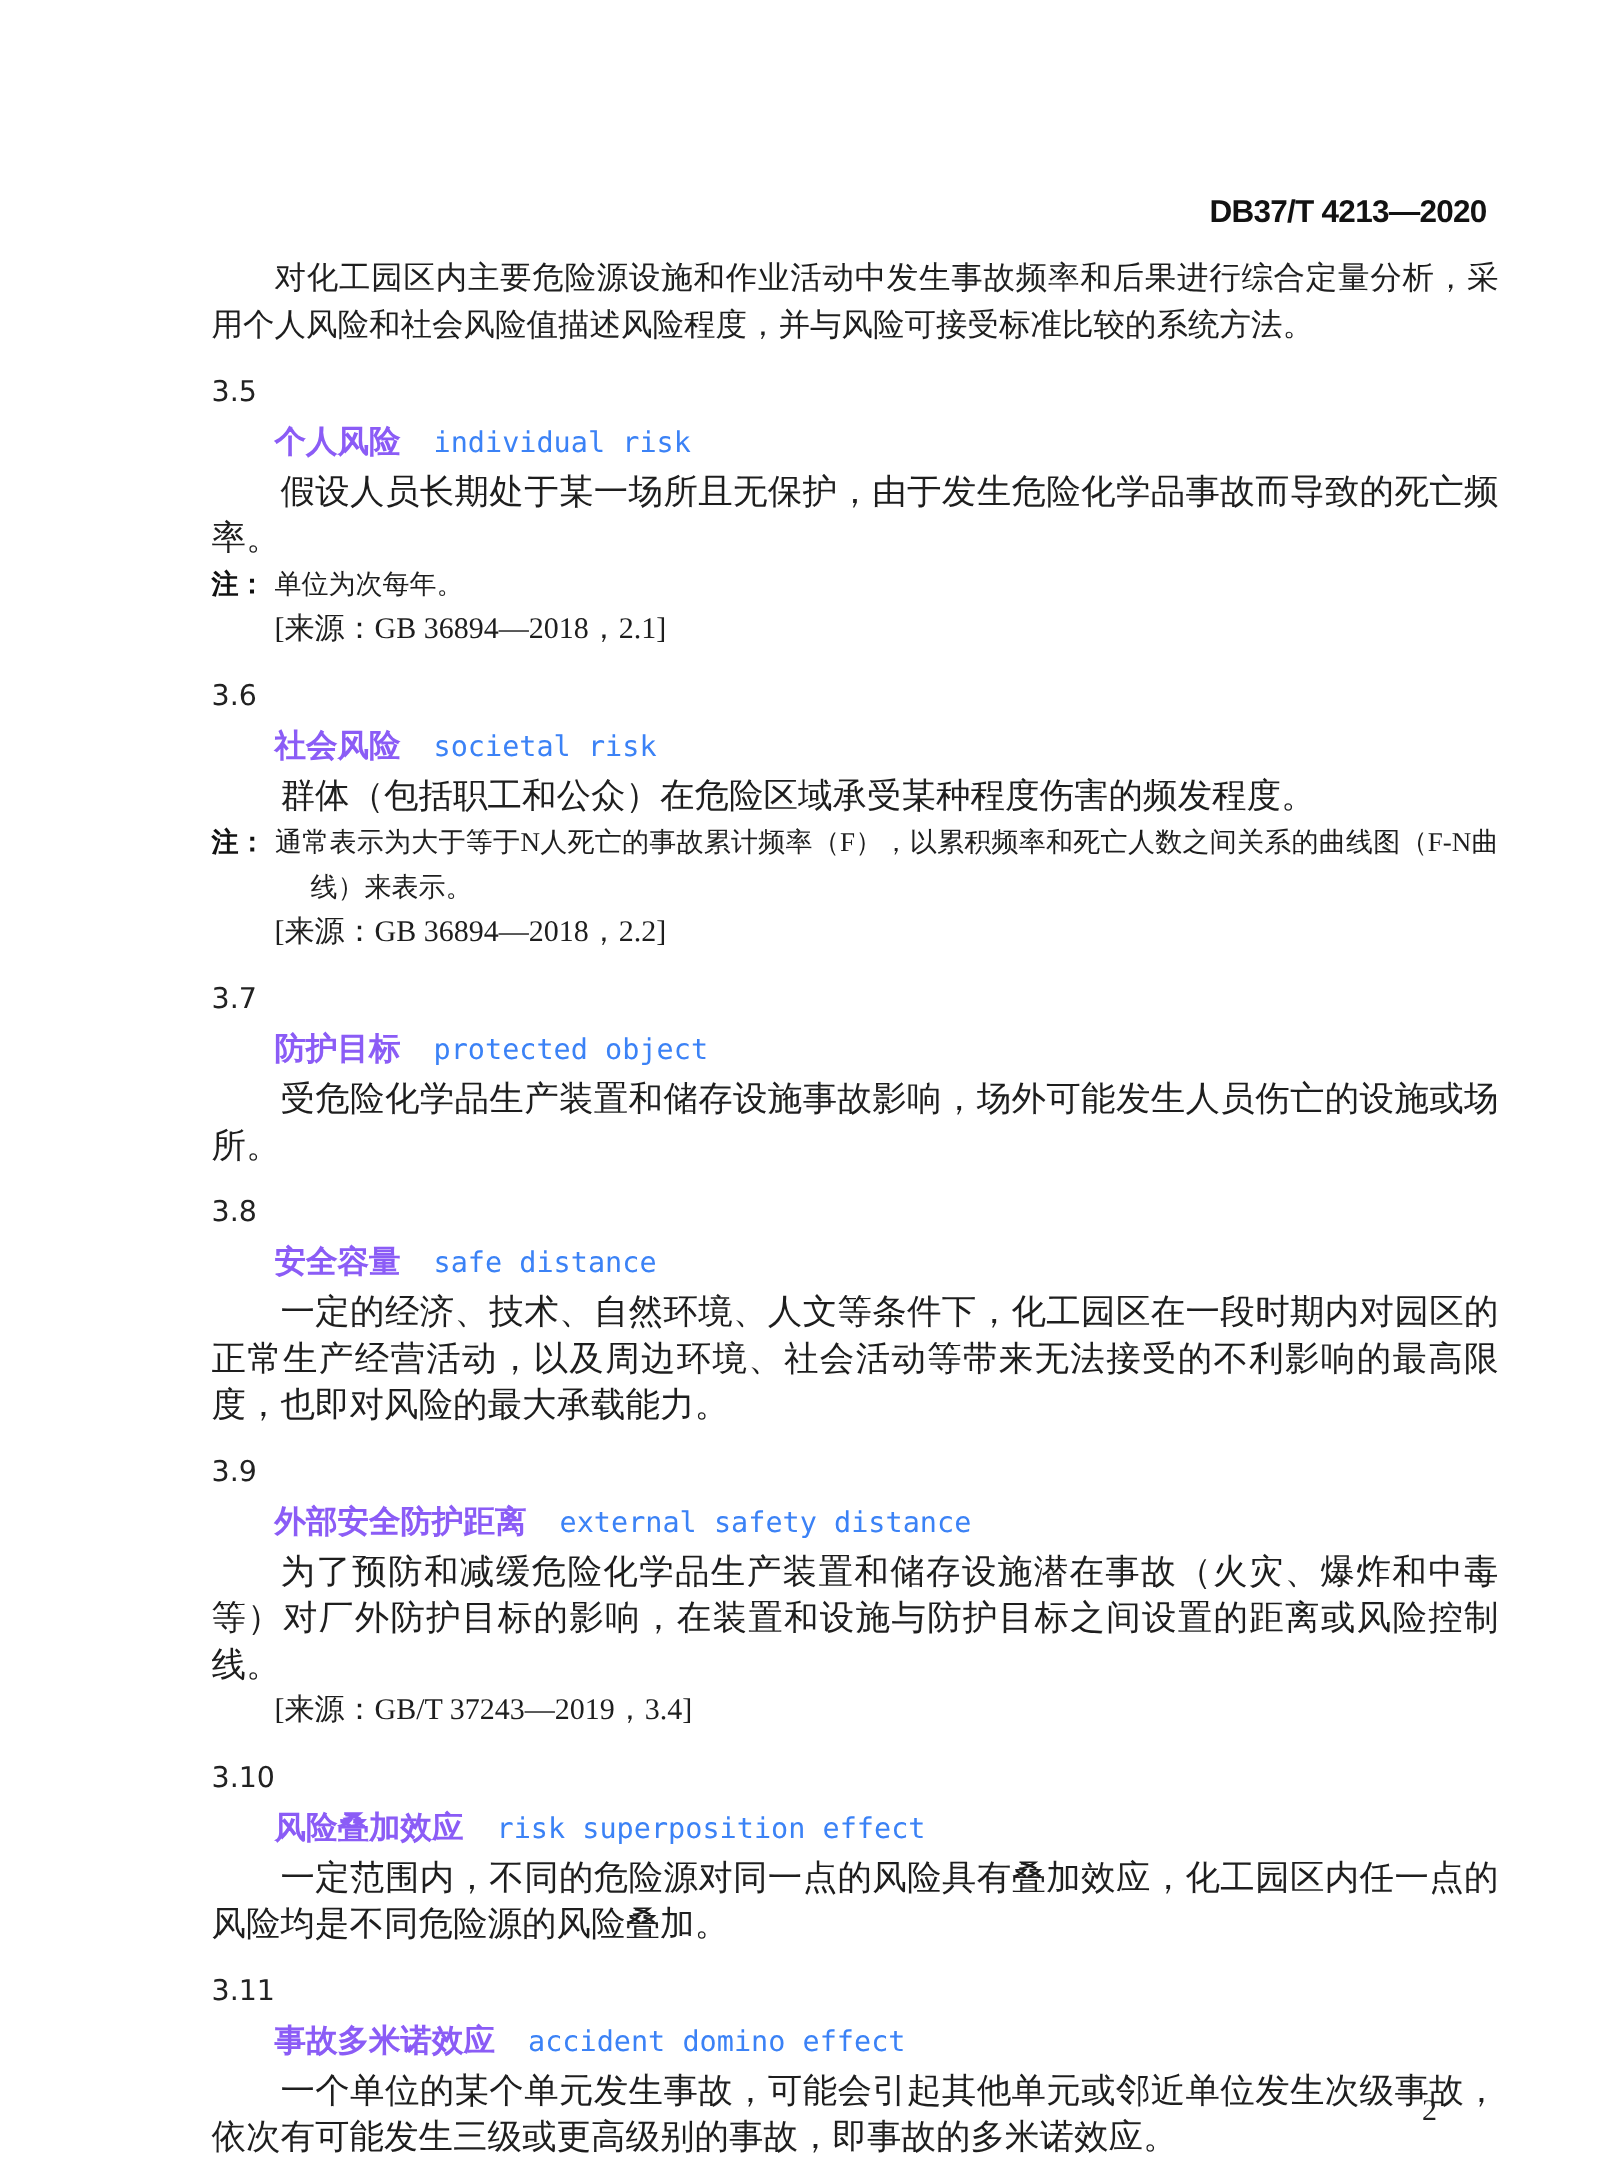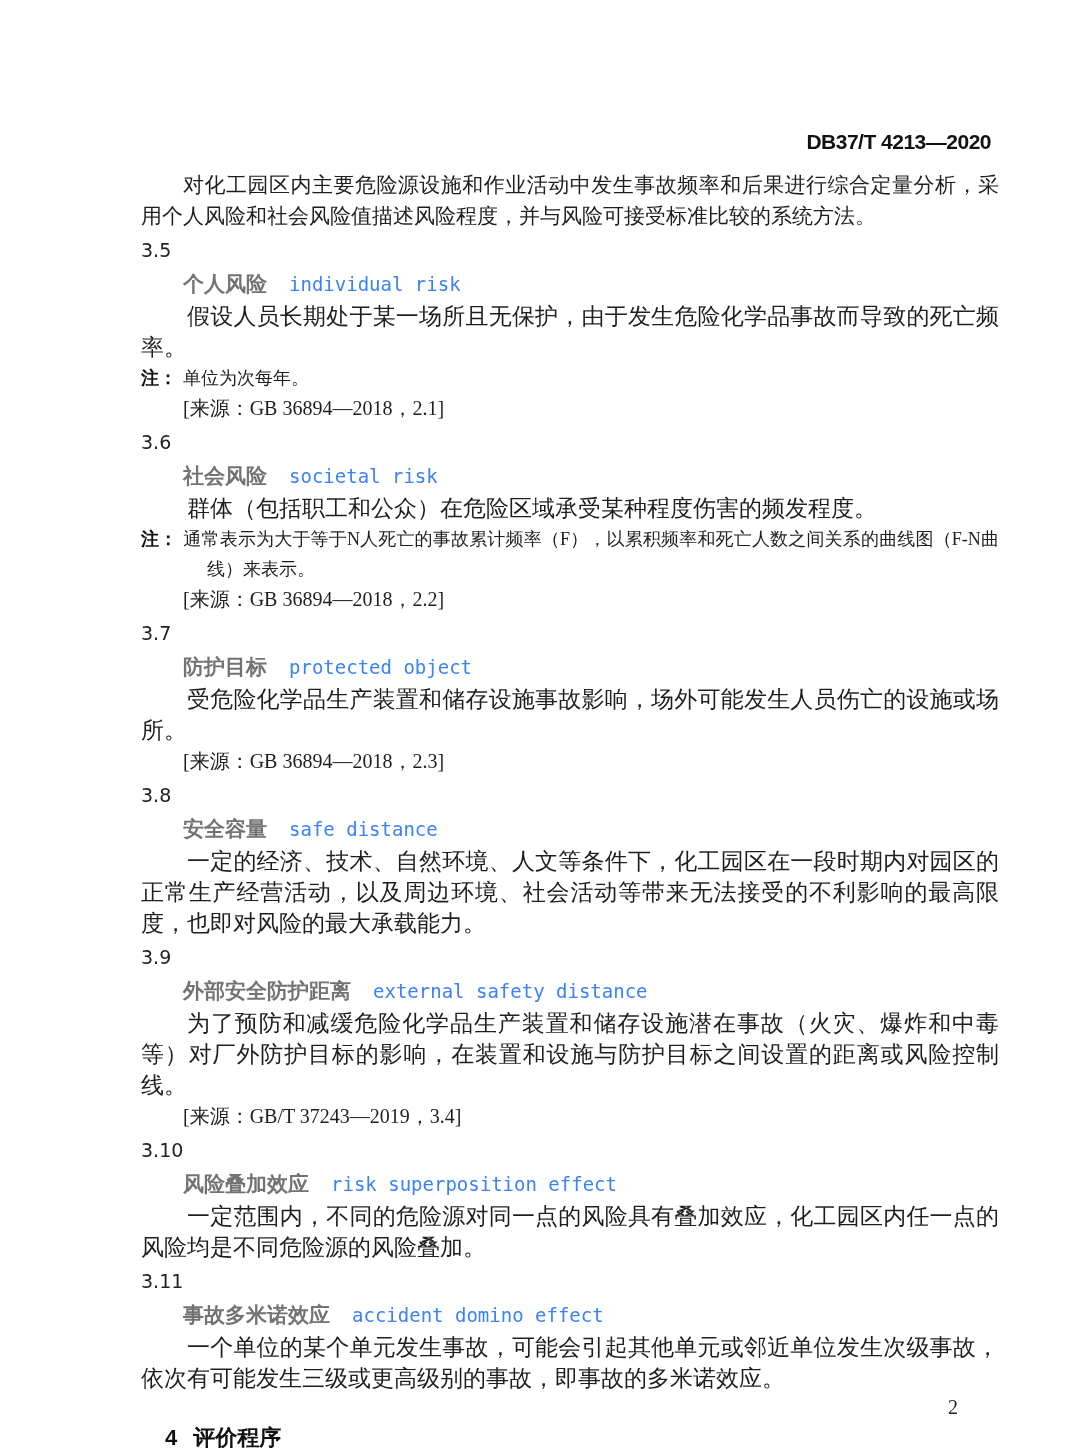--- a/index.html
+++ b/index.html
@@ -30,38 +30,38 @@
     line-height: 28px;
     color: #121212;
   }
   .intro {
     margin-top: 14px;
     font-size: 21px;
     line-height: 31px;
     text-indent: 2em;
     text-align: justify;
   }
-  .sec { margin-top: 3px; }
+  .sec { margin-top: 14px; }
   .sec-num {
     font-family: "DejaVu Sans", "Liberation Sans", sans-serif;
     font-size: 19px;
     line-height: 31px;
     color: #222;
   }
   .term-line {
     margin-top: 2px;
     margin-left: 42px;
     line-height: 31px;
     white-space: nowrap;
   }
   .term-cn {
     font-family: "Liberation Sans", "DejaVu Sans", sans-serif;
     font-weight: 700;
     font-size: 21px;
-    color: #737373;
+    color: #8b5cf6;
   }
   .term-en {
     font-family: "DejaVu Sans Mono", "Liberation Mono", monospace;
     font-size: 19px;
     margin-left: 22px;
     color: #3b82f6;
   }
   .def {
     font-size: 23px;
     line-height: 31px;
@@ -135,21 +135,20 @@
       <p class="note"><span class="note-label">注：</span><span>通常表示为大于等于N人死亡的事故累计频率（F），以累积频率和死亡人数之间关系的曲线图（F-N曲线）来表示。</span></p>
       <p class="source">[来源：GB 36894—2018，2.2]</p>
     </div>
 
     <div class="sec">
       <div class="sec-num">3.7</div>
       <div class="term-line">
         <span class="term-cn">防护目标</span><span class="term-en">protected object</span>
       </div>
       <p class="def">受危险化学品生产装置和储存设施事故影响，场外可能发生人员伤亡的设施或场所。</p>
-      <p class="source">[来源：GB 36894—2018，2.3]</p>
     </div>
 
     <div class="sec">
       <div class="sec-num">3.8</div>
       <div class="term-line">
         <span class="term-cn">安全容量</span><span class="term-en">safe distance</span>
       </div>
       <p class="def">一定的经济、技术、自然环境、人文等条件下，化工园区在一段时期内对园区的正常生产经营活动，以及周边环境、社会活动等带来无法接受的不利影响的最高限度，也即对风险的最大承载能力。</p>
     </div>
 

